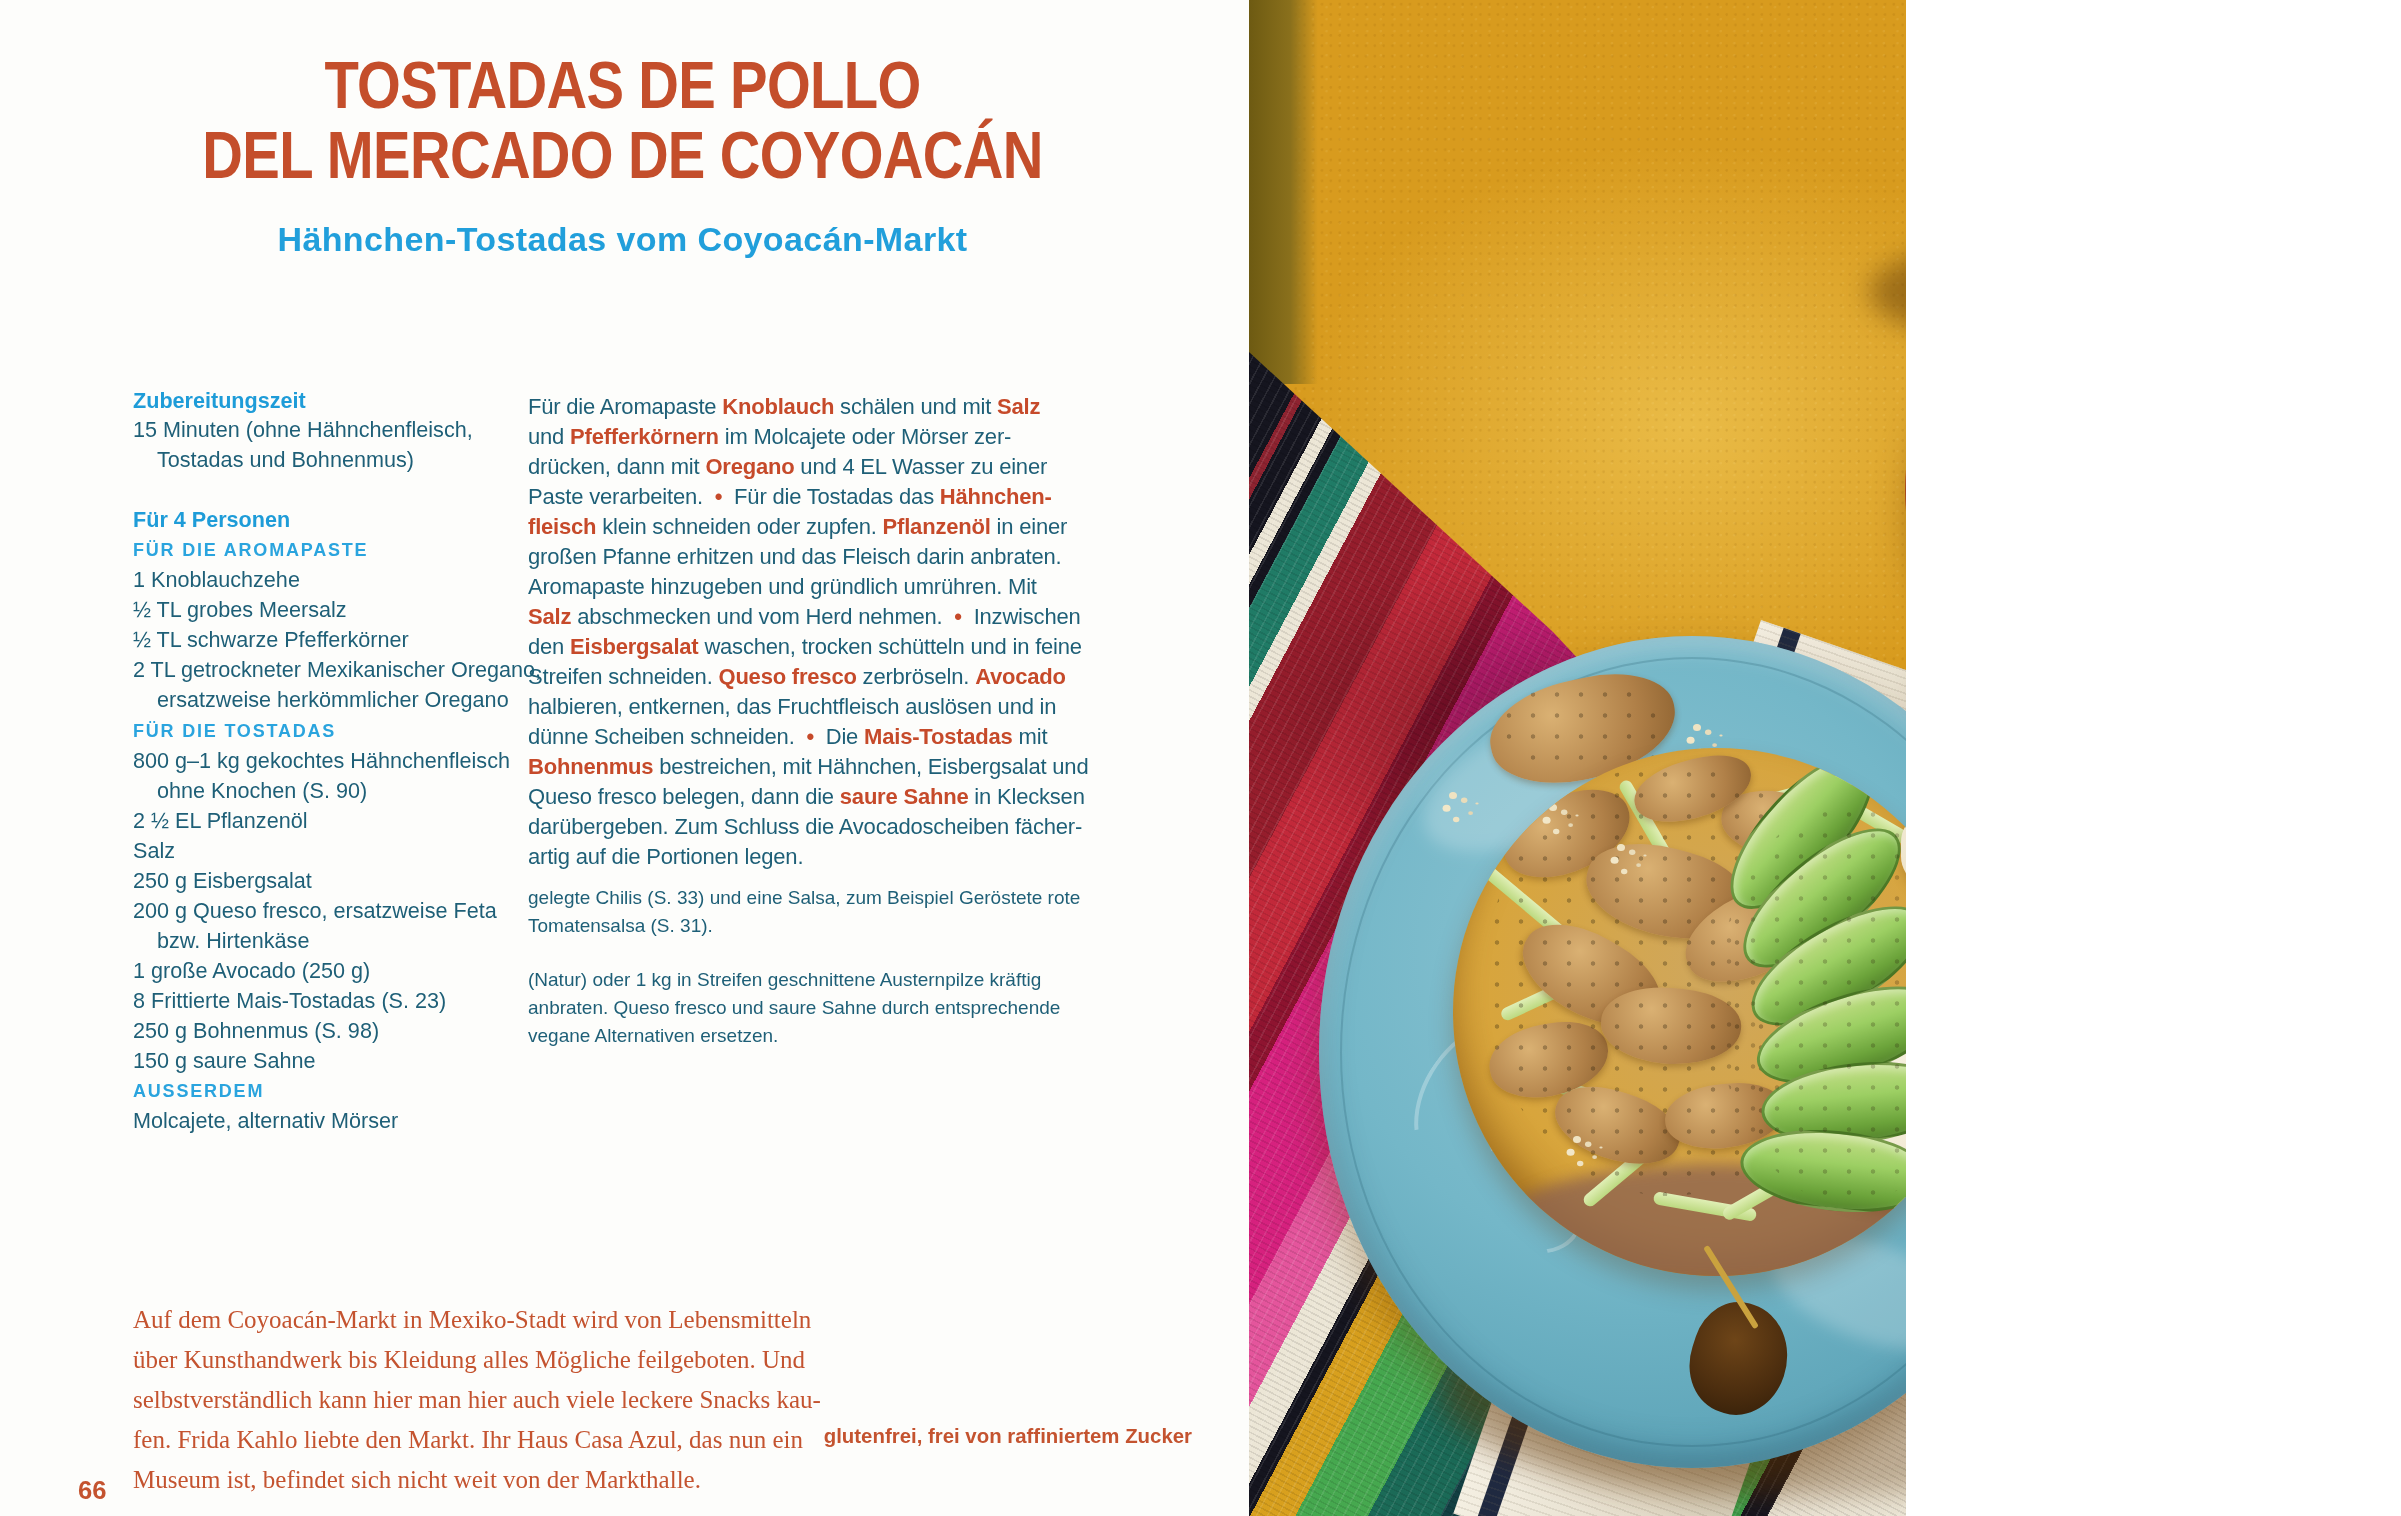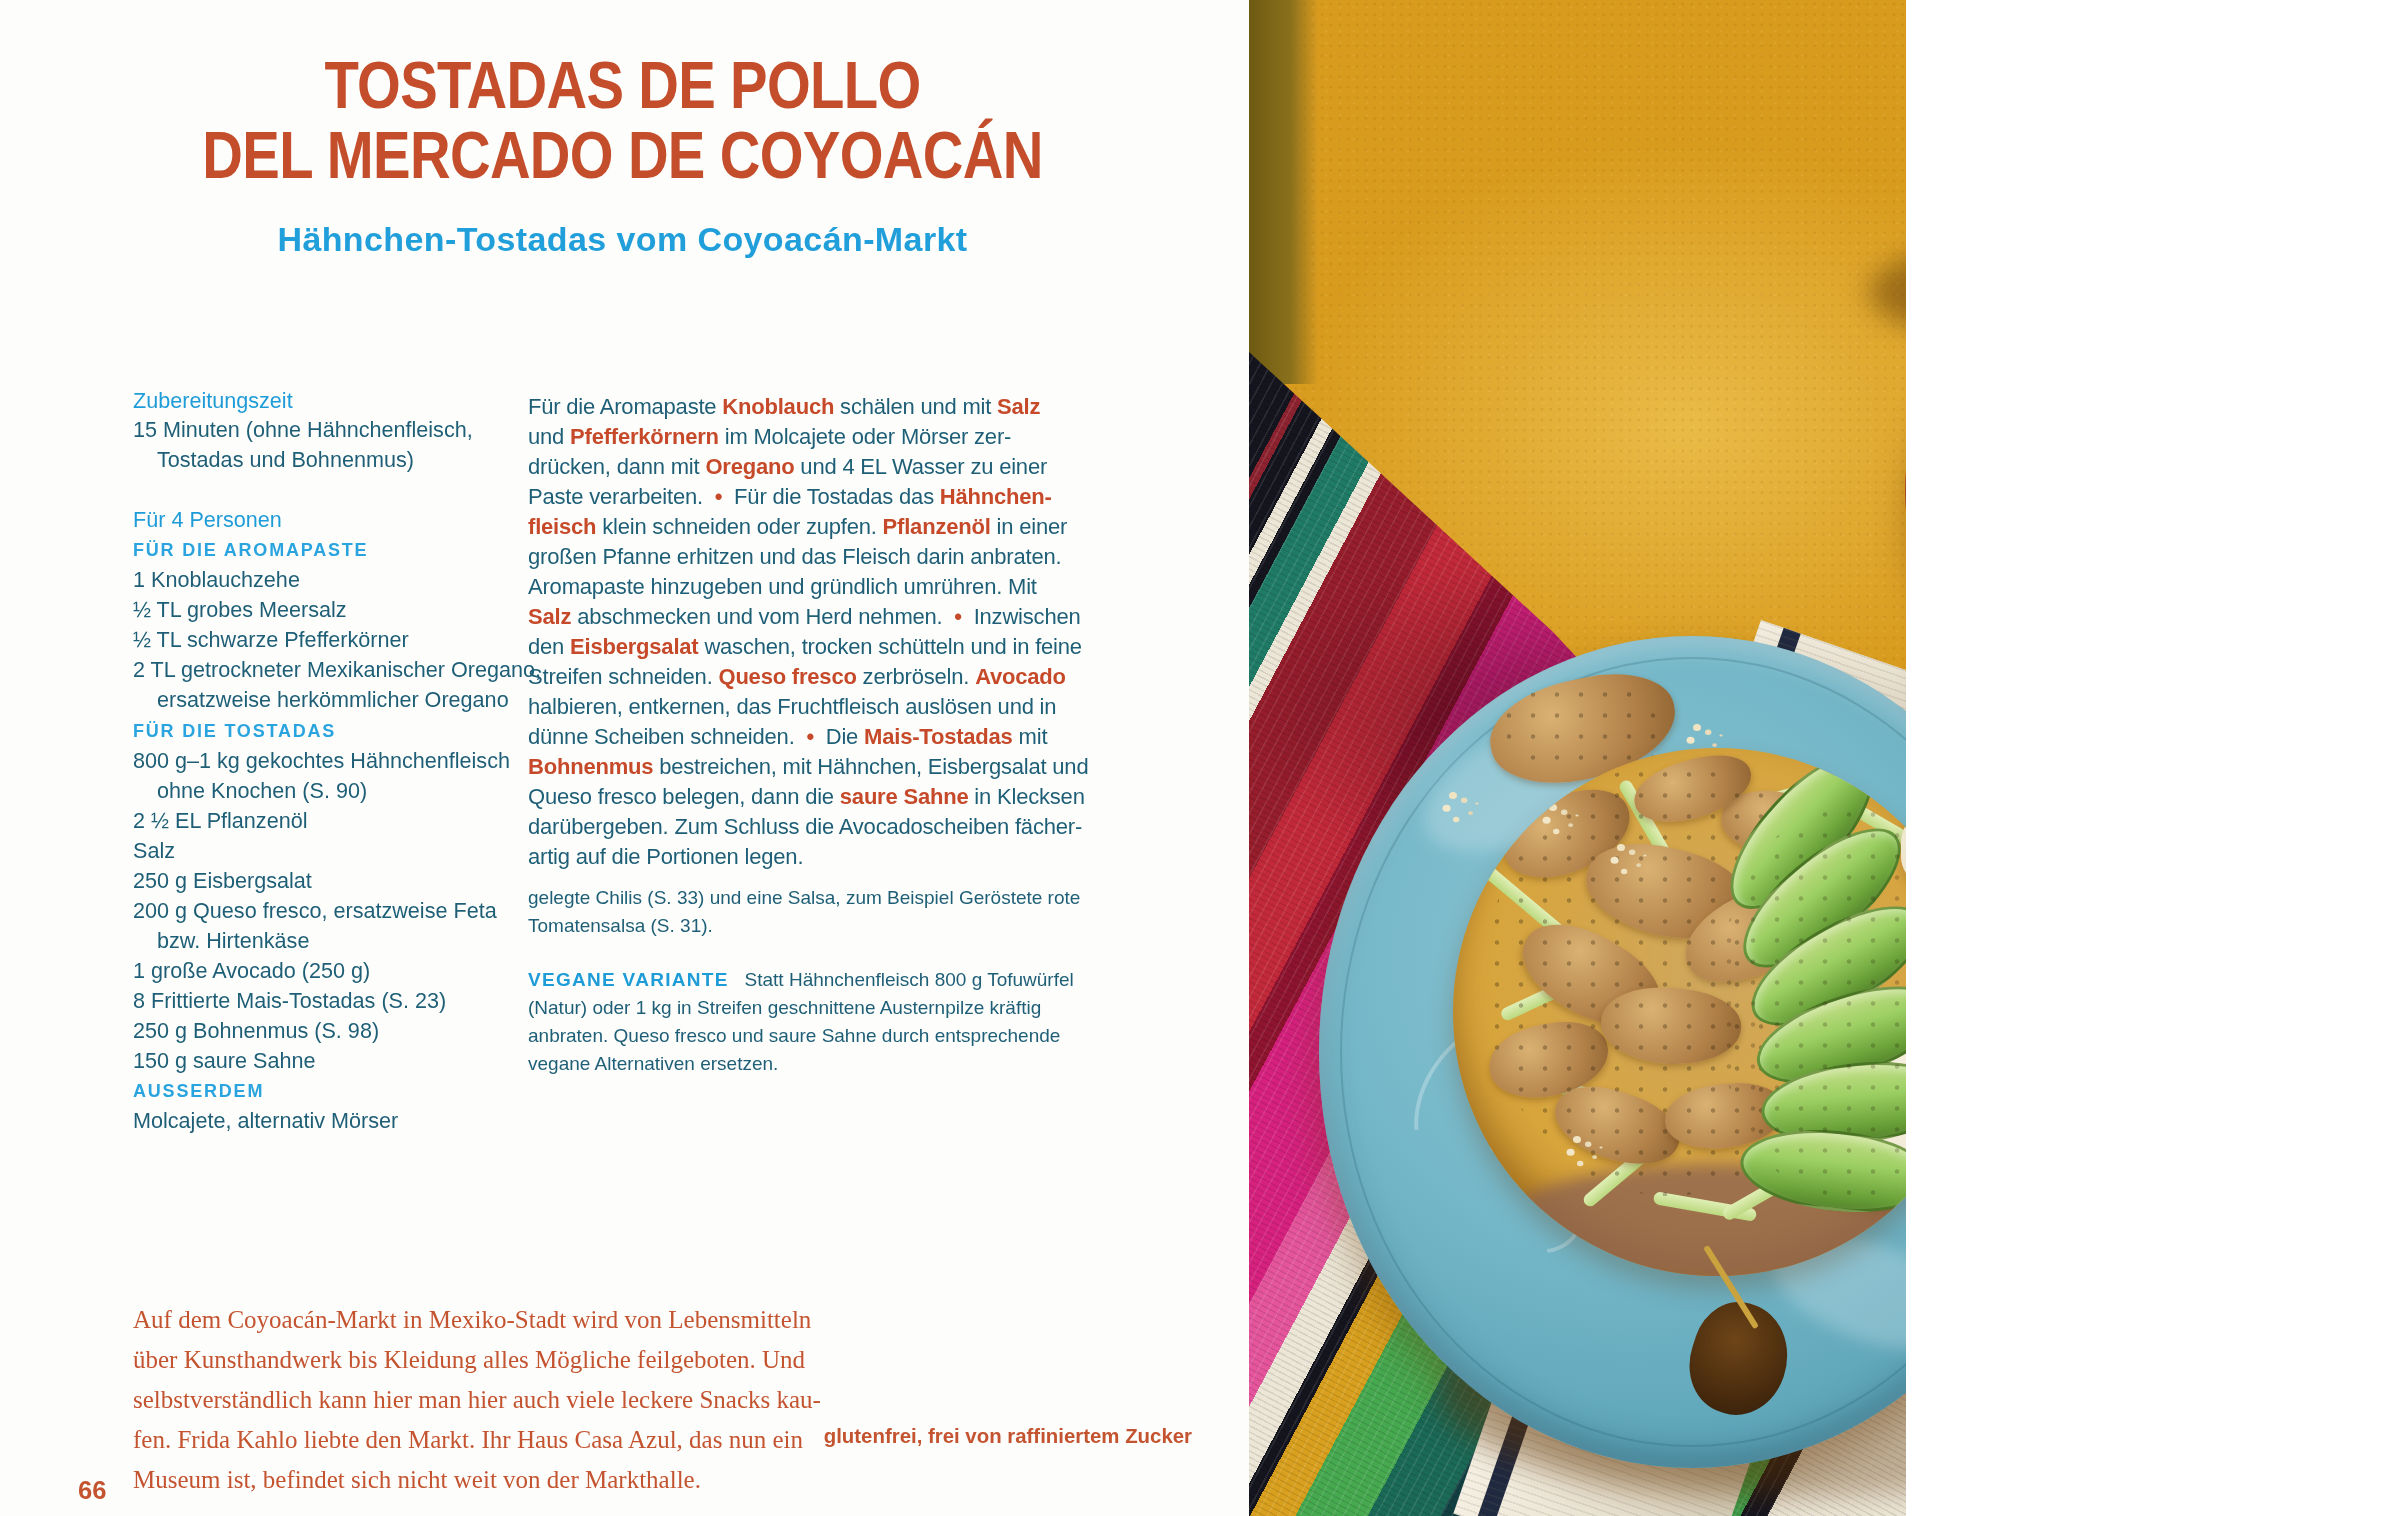--- a/index.html
+++ b/index.html
@@ -3,21 +3,21 @@
 <meta charset="utf-8">
 <style>
   html,body{margin:0;padding:0;background:#ffffff;}
   .spread{position:relative;width:1906px;height:1517px;overflow:hidden;background:#fdfdfb;font-family:"Liberation Sans",sans-serif;}
   
   .leftpage{position:absolute;left:0;top:0;width:1249px;height:1517px;background:#fdfdfb;}
   .titleblock{position:absolute;left:48px;top:50px;width:1149px;text-align:center;}
   .t-line{font-weight:bold;font-size:67px;line-height:70px;color:#C44E2B;letter-spacing:-0.8px;transform:scaleX(.84);transform-origin:center;white-space:pre;}
   .subtitle{margin-top:30px;font-weight:bold;font-size:34px;color:#219FDB;letter-spacing:0.4px;text-align:center;}
   .ingcol{position:absolute;left:133px;top:386px;width:424px;}
-  .b1{color:#1E9CD8;font-weight:normal;font-size:21.6px;line-height:29px;}
+  .b1{color:#1E9CD8;font-weight:bold;font-size:21.6px;line-height:29px;}
   .ing{color:#1E5F77;font-size:21.6px;line-height:30px;white-space:pre;}
   .ing.ind{padding-left:24px;}
   .sec{color:#2AA4DE;font-weight:bold;font-size:18px;letter-spacing:1.8px;line-height:30px;padding-top:0.8px;white-space:pre;}
   .gap1{height:30px;}
   .instrcol{position:absolute;left:528px;top:392px;width:624px;}
   .iline{color:#1E5F77;font-size:22px;line-height:30px;letter-spacing:-0.2px;white-space:pre;}
   .em{color:#C64A2A;font-weight:bold;}
   .label{color:#1E9CD8;font-weight:bold;letter-spacing:1.3px;}
   .tips{position:absolute;left:528px;top:884px;width:624px;}
   .tline{color:#1E5F77;font-size:19px;line-height:28px;white-space:pre;}
@@ -159,21 +159,20 @@
       <div class="iline"><span class="em">Bohnenmus</span><span> bestreichen, mit Hähnchen, Eisbergsalat und</span></div>
       <div class="iline"><span>Queso fresco belegen, dann die </span><span class="em">saure Sahne</span><span> in Klecksen</span></div>
       <div class="iline"><span>darübergeben. Zum Schluss die Avocadoscheiben fächer-</span></div>
       <div class="iline"><span>artig auf die Portionen legen.</span></div>
     </div>
 
     <div class="tips">
       <div class="tline"><span>gelegte Chilis (S. 33) und eine Salsa, zum Beispiel Geröstete rote</span></div>
       <div class="tline"><span>Tomatensalsa (S. 31).</span></div>
       <div class="tipgap"></div>
-      <div class="tline"><span class="label">VEGANE VARIANTE</span><span>   Statt Hähnchenfleisch 800 g Tofuwürfel</span></div>
       <div class="tline"><span>(Natur) oder 1 kg in Streifen geschnittene Austernpilze kräftig</span></div>
       <div class="tline"><span>anbraten. Queso fresco und saure Sahne durch entsprechende</span></div>
       <div class="tline"><span>vegane Alternativen ersetzen.</span></div>
     </div>
 
     <div class="intro">
       <div>Auf dem Coyoacán-Markt in Mexiko-Stadt wird von Lebensmitteln</div>
       <div>über Kunsthandwerk bis Kleidung alles Mögliche feilgeboten. Und</div>
       <div>selbstverständlich kann hier man hier auch viele leckere Snacks kau-</div>
       <div>fen. Frida Kahlo liebte den Markt. Ihr Haus Casa Azul, das nun ein</div>

